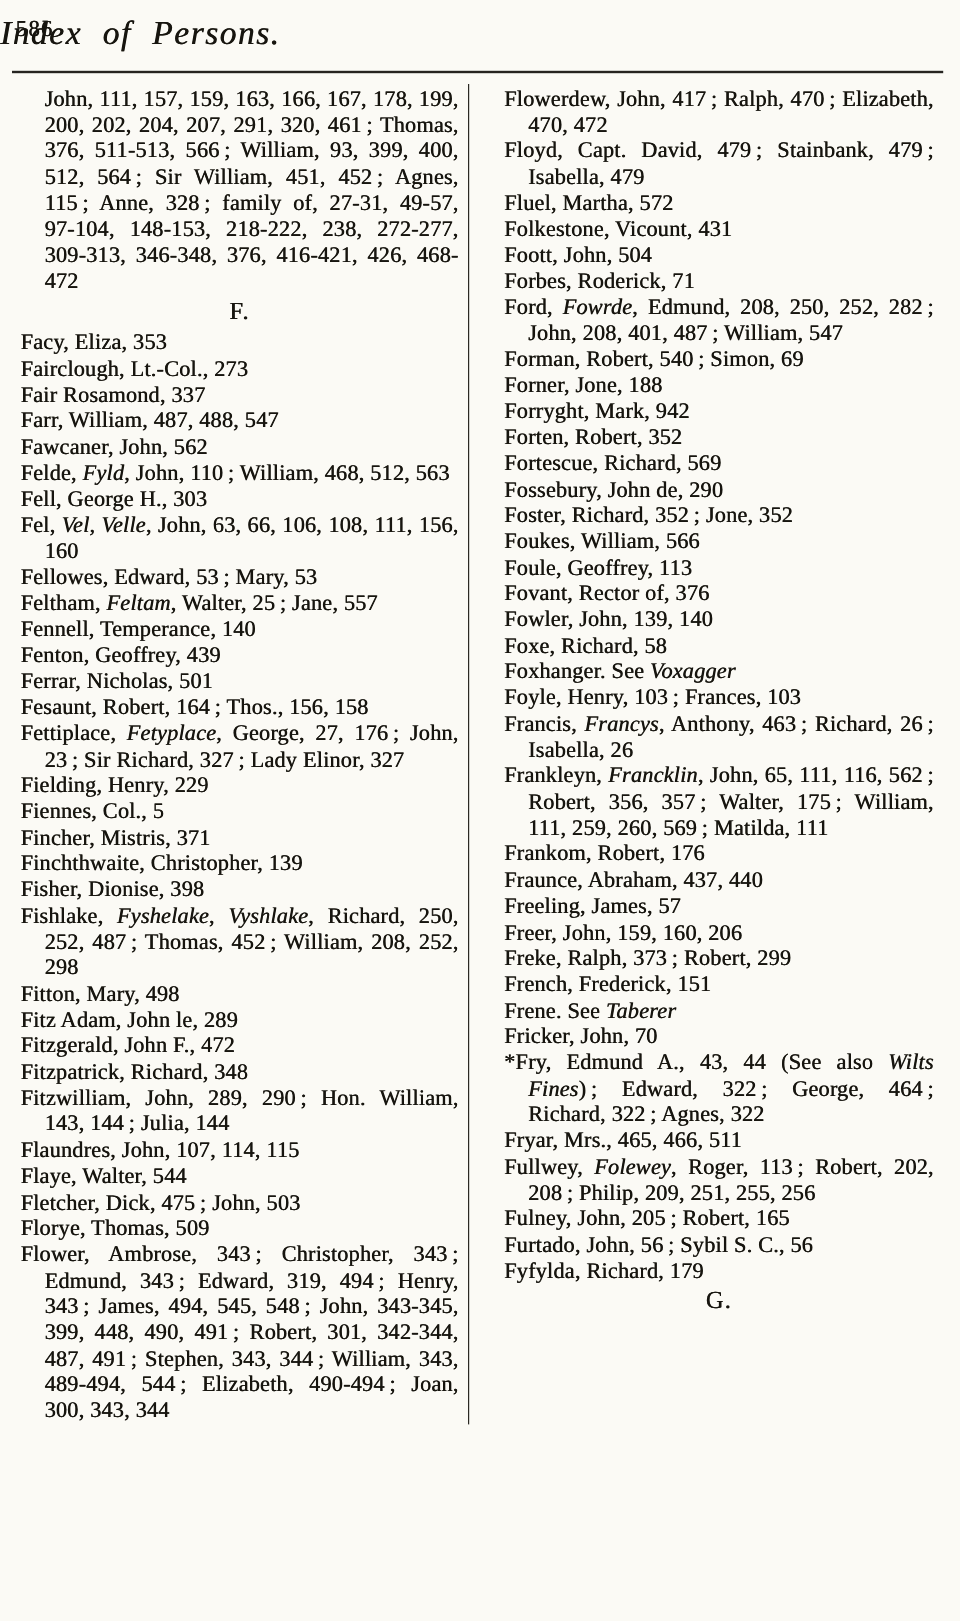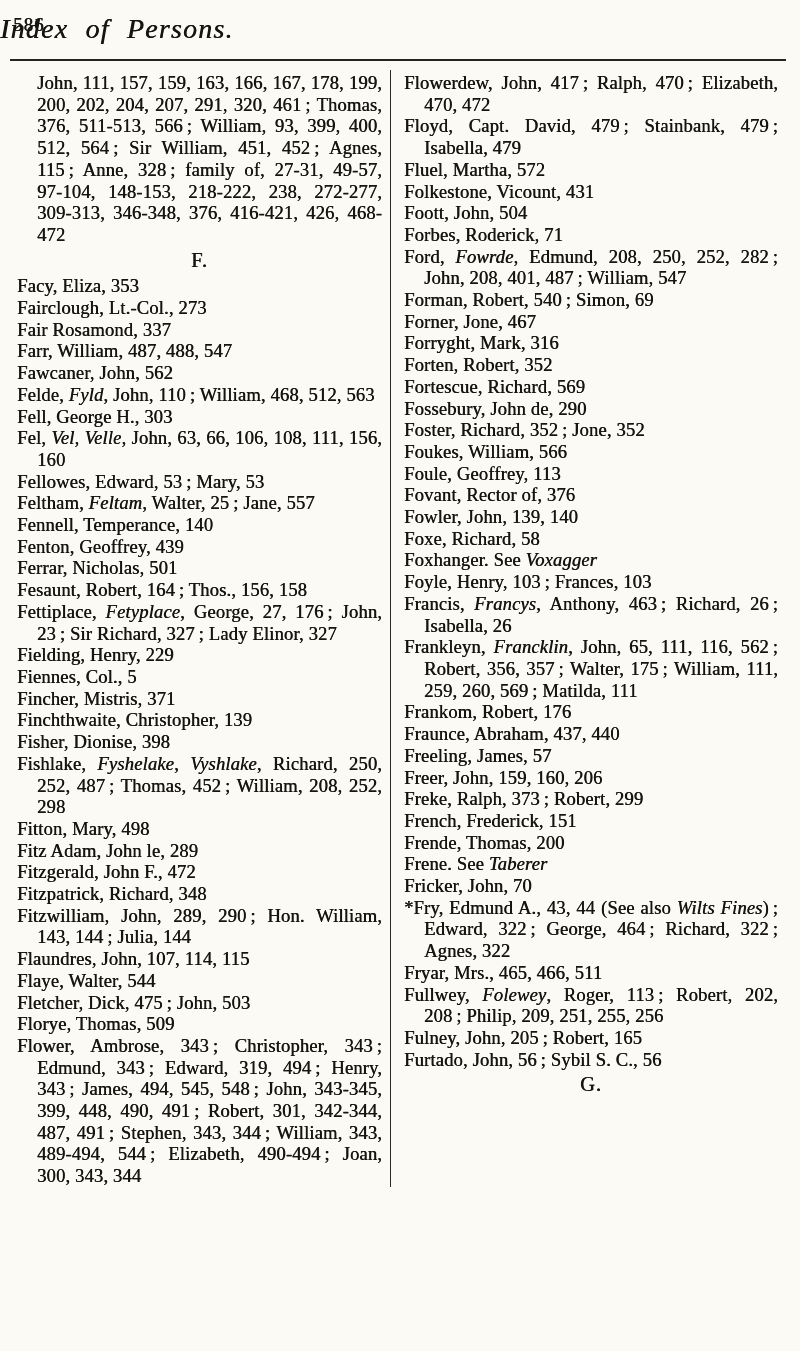--- a/index.html
+++ b/index.html
@@ -18,21 +18,21 @@
     text-shadow: 0.4px 0 0 currentColor;
   }
   .title {
     text-align: left; font-style: italic;
     font-size: 28px; padding-top: 13px;
     word-spacing: 9px; letter-spacing: 1.2px;
     text-shadow: 0.4px 0 0 currentColor;
   }
   .rule { height: 2px; background: #262420; margin: 5px 14px 0 10px; }
 
-  .columns { display: flex; margin: 9px 14px 0 10px; }
+  .columns { display: flex; margin: 9px 14px 0 10px; gap: 16px; }
   .col-left  {
     width: 381px; box-sizing: border-box;
     border-right: 1px solid #2b2923;
     padding: 2px 8px 0 7px;
   }
   .col-right { flex: 1; padding: 2px 8px 0 13px; }
 
   .entry {
     margin: 0;
     text-align: justify;
@@ -104,45 +104,45 @@
       </div>
     <div class="col-right">
         <p class="entry">Flowerdew, John, 417 ; Ralph, 470 ; Elizabeth, 470, 472</p>
         <p class="entry">Floyd, Capt. David, 479 ; Stainbank, 479 ; Isabella, 479</p>
         <p class="entry">Fluel, Martha, 572</p>
         <p class="entry">Folkestone, Vicount, 431</p>
         <p class="entry">Foott, John, 504</p>
         <p class="entry">Forbes, Roderick, 71</p>
         <p class="entry">Ford, <i>Fowrde</i>, Edmund, 208, 250, 252, 282 ; John, 208, 401, 487 ; William, 547</p>
         <p class="entry">Forman, Robert, 540 ; Simon, 69</p>
-        <p class="entry">Forner, Jone, 467</p>
-        <p class="entry">Forryght, Mark, 316</p>
+        <p class="entry">Forner, Jone, 188</p>
+        <p class="entry">Forryght, Mark, 942</p>
         <p class="entry">Forten, Robert, 352</p>
         <p class="entry">Fortescue, Richard, 569</p>
         <p class="entry">Fossebury, John de, 290</p>
         <p class="entry">Foster, Richard, 352 ; Jone, 352</p>
         <p class="entry">Foukes, William, 566</p>
         <p class="entry">Foule, Geoffrey, 113</p>
         <p class="entry">Fovant, Rector of, 376</p>
         <p class="entry">Fowler, John, 139, 140</p>
         <p class="entry">Foxe, Richard, 58</p>
         <p class="entry">Foxhanger. See <i>Voxagger</i></p>
         <p class="entry">Foyle, Henry, 103 ; Frances, 103</p>
         <p class="entry">Francis, <i>Francys</i>, Anthony, 463 ; Richard, 26 ; Isabella, 26</p>
         <p class="entry">Frankleyn, <i>Francklin</i>, John, 65, 111, 116, 562 ; Robert, 356, 357 ; Walter, 175 ; William, 111, 259, 260, 569 ; Matilda, 111</p>
         <p class="entry">Frankom, Robert, 176</p>
         <p class="entry">Fraunce, Abraham, 437, 440</p>
         <p class="entry">Freeling, James, 57</p>
         <p class="entry">Freer, John, 159, 160, 206</p>
         <p class="entry">Freke, Ralph, 373 ; Robert, 299</p>
         <p class="entry">French, Frederick, 151</p>
-        <p class="entry">Frende, Thomas, 200</p>
         <p class="entry">Frene. See <i>Taberer</i></p>
         <p class="entry">Fricker, John, 70</p>
         <p class="entry">*Fry, Edmund A., 43, 44 (See also <i>Wilts Fines</i>) ; Edward, 322 ; George, 464 ; Richard, 322 ; Agnes, 322</p>
         <p class="entry">Fryar, Mrs., 465, 466, 511</p>
         <p class="entry">Fullwey, <i>Folewey</i>, Roger, 113 ; Robert, 202, 208 ; Philip, 209, 251, 255, 256</p>
         <p class="entry">Fulney, John, 205 ; Robert, 165</p>
         <p class="entry">Furtado, John, 56 ; Sybil S. C., 56</p>
+        <p class="entry">Fyfylda, Richard, 179</p>
         <div class="heading">G.</div>
       </div>
   </div>
 </div>
 
 </body></html>

